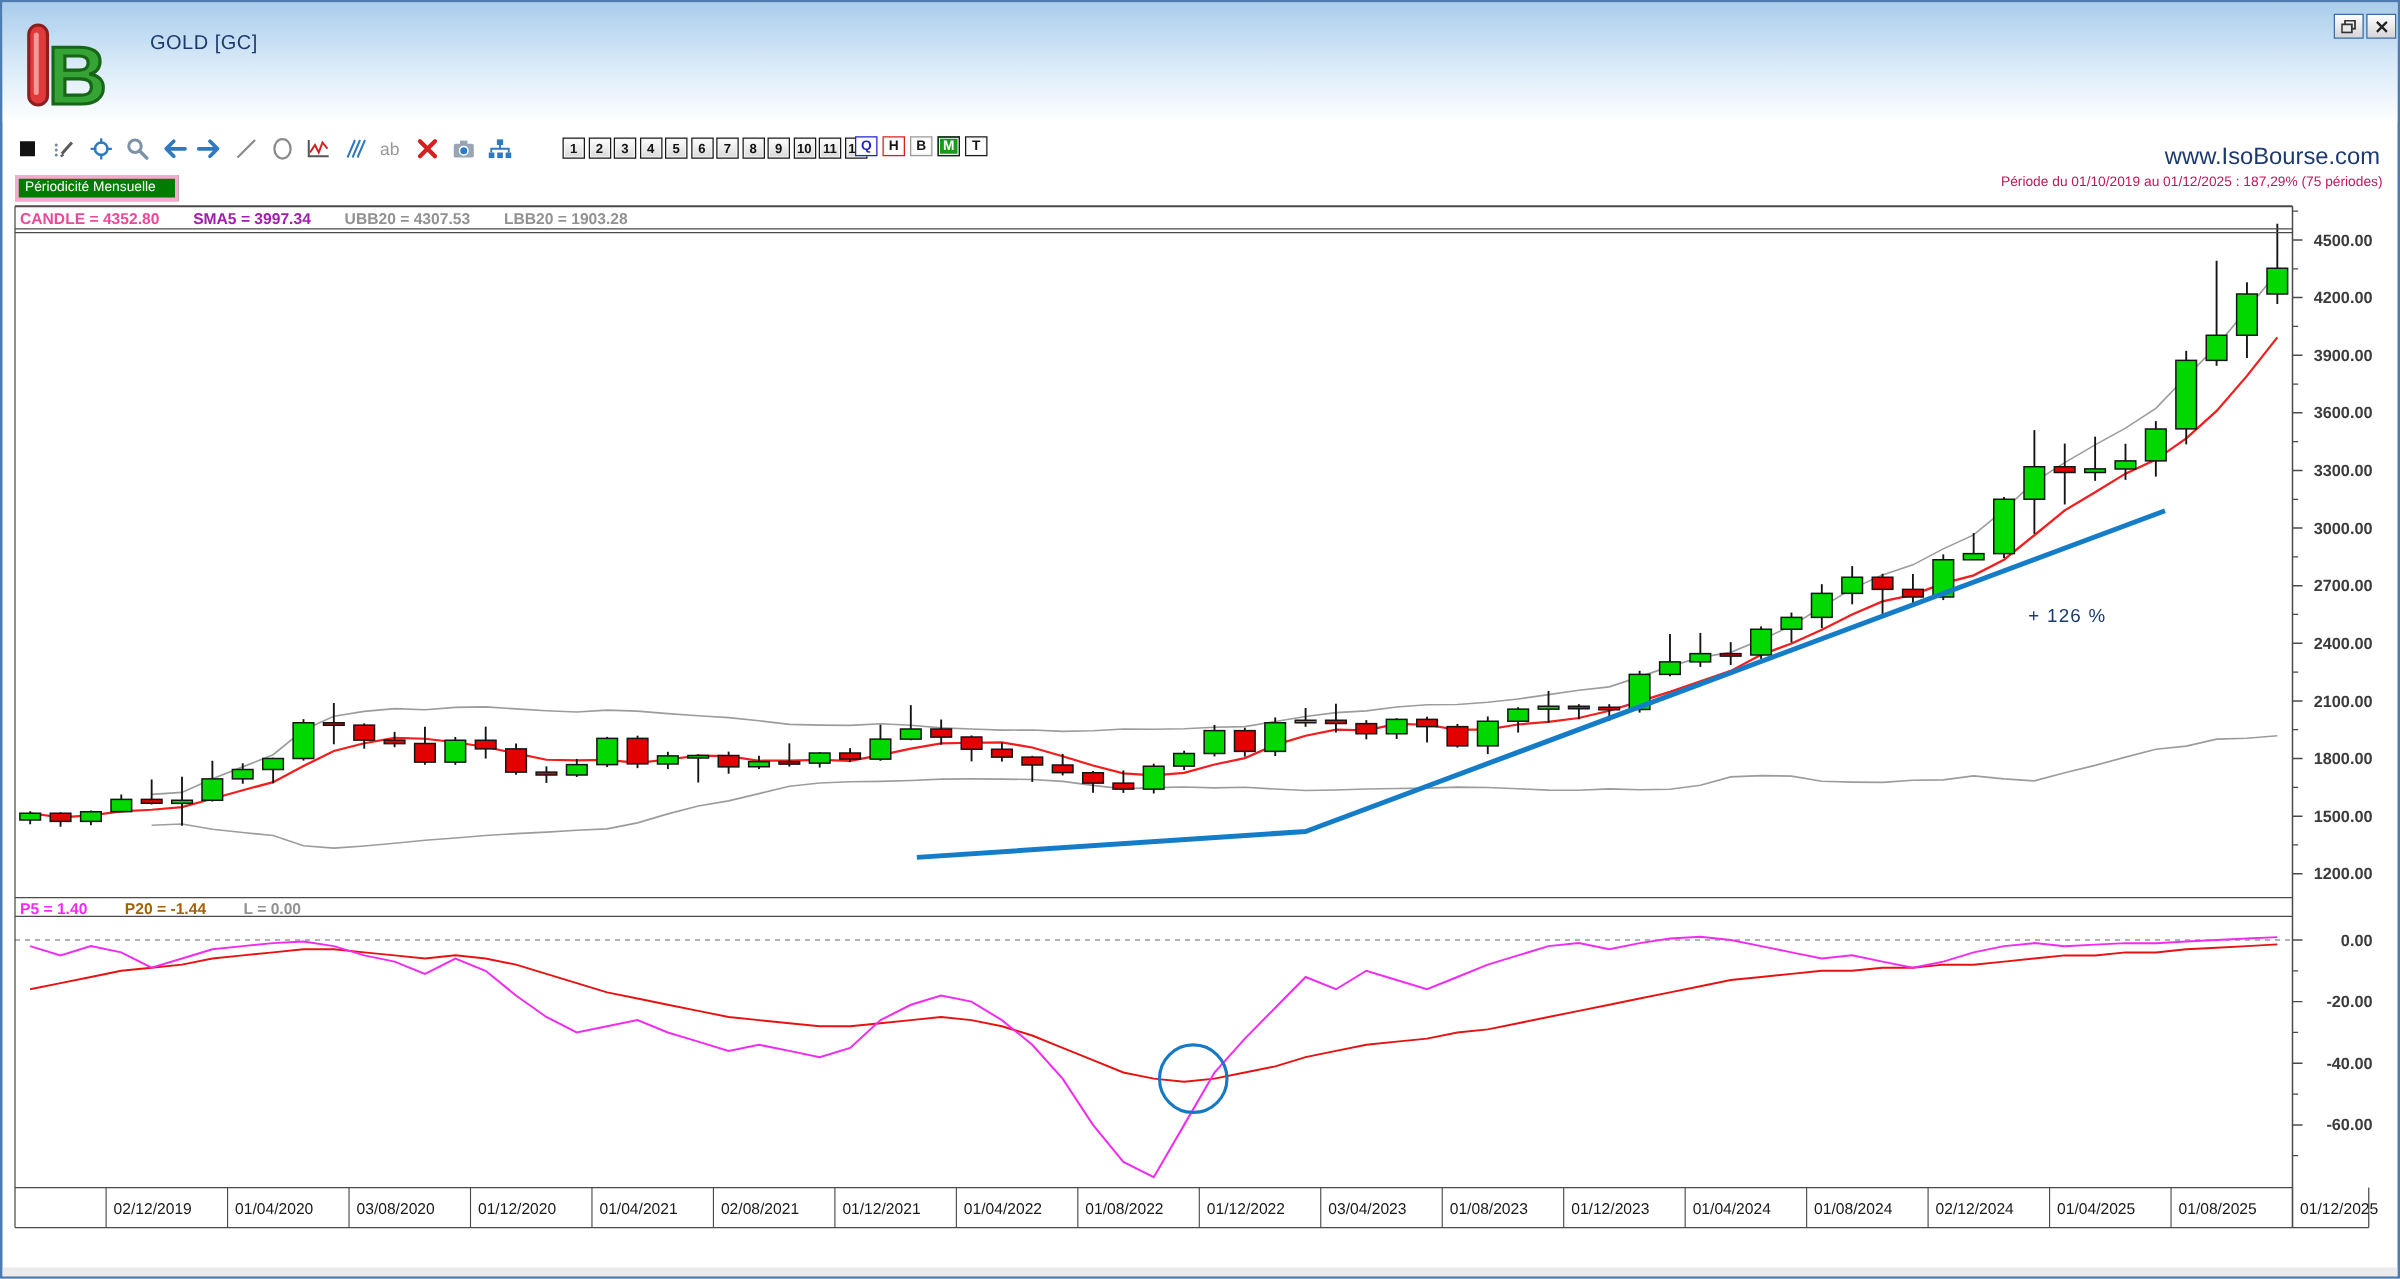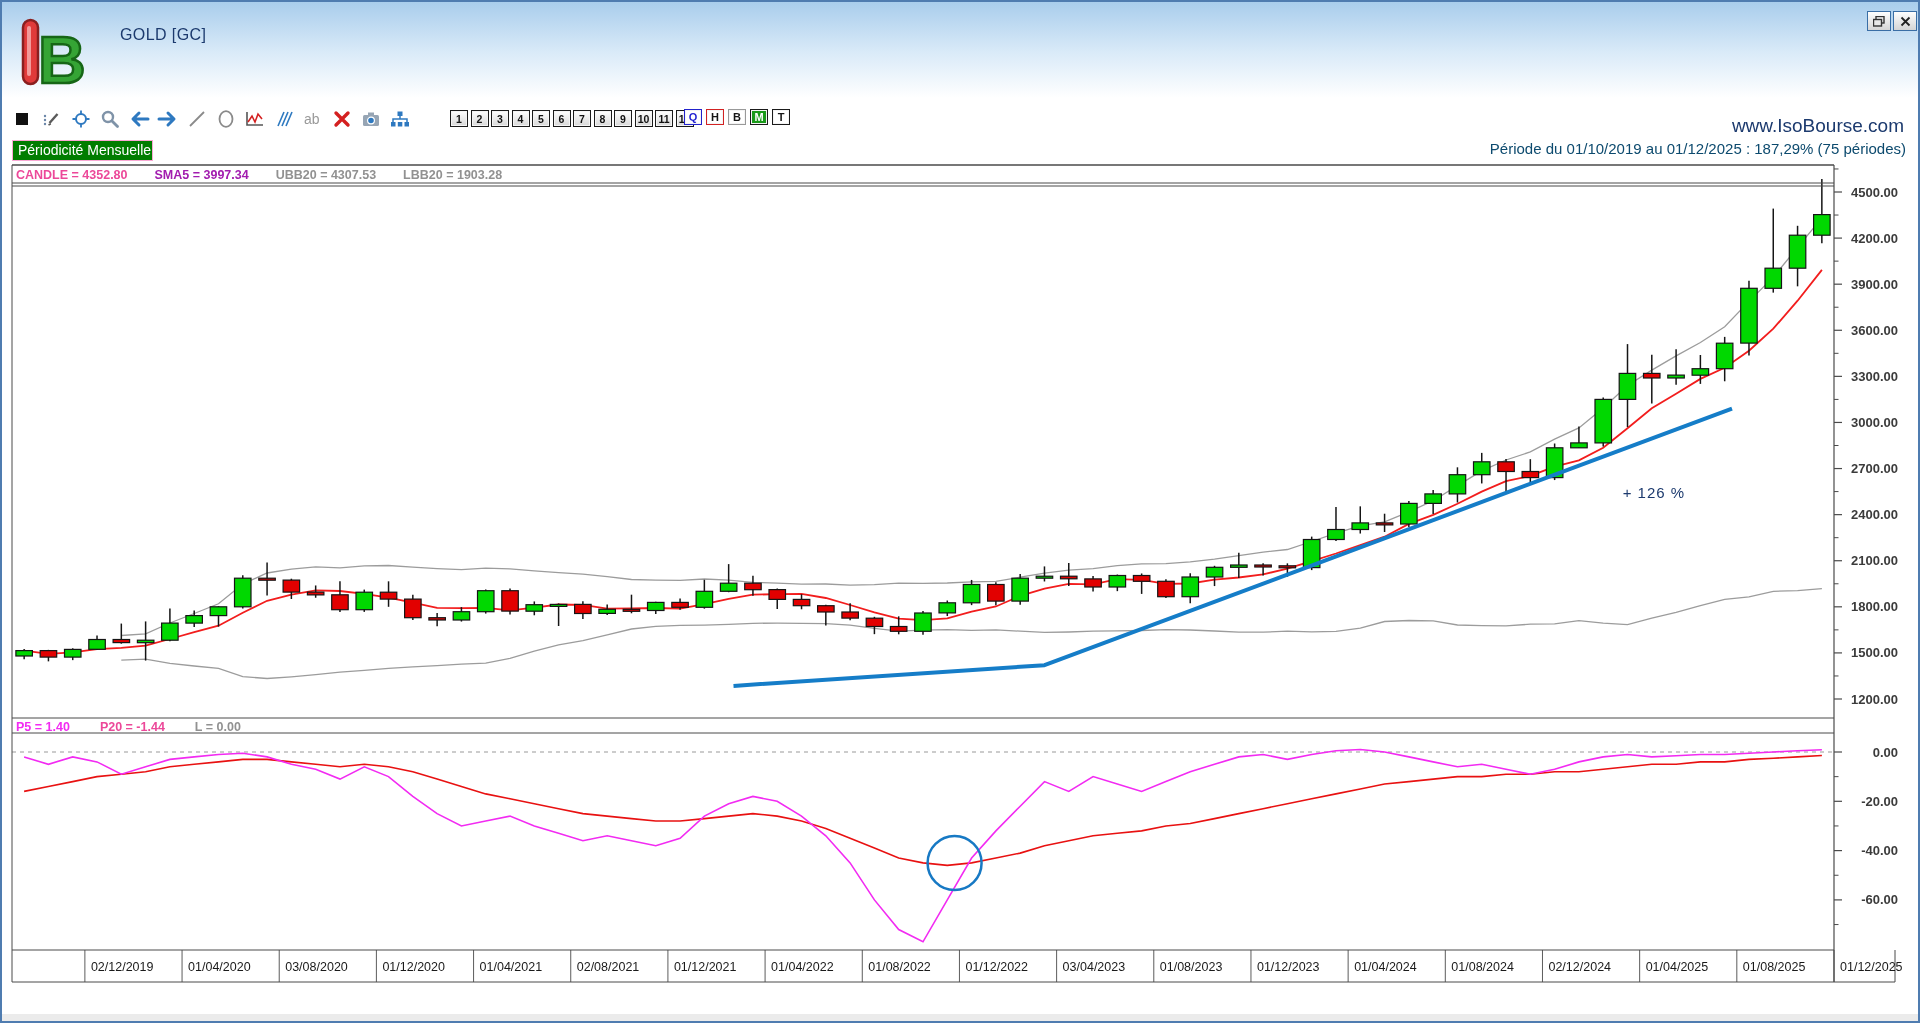--- a/index.html
+++ b/index.html
@@ -14,30 +14,30 @@
   .logo{position:absolute;left:16px;top:12px;}
   .toolbar{position:absolute;left:10px;top:106px;display:flex;gap:7px;align-items:center;}
   .ticon{width:22px;height:21px;display:flex;align-items:flex-end;justify-content:center;}
   .numrow{position:absolute;left:448px;top:108px;display:flex;gap:2.5px;}
   .numbtn{width:16px;height:15px;border:1px solid #1a1a1a;background:linear-gradient(#ffffff,#d8d8d8);
           font-size:10.5px;font-weight:bold;color:#111;display:flex;align-items:center;justify-content:center;
           box-shadow:inset 0 0 0 1px #f4f4f4;}
   .letrow{position:absolute;left:682px;top:107px;display:flex;gap:4px;}
   .letbtn{width:18px;height:16px;display:flex;align-items:center;justify-content:center;
           font-size:11px;font-weight:bold;box-sizing:border-box;box-shadow:inset 0 0 0 1px #f4f4f4;}
-  .periodicity{position:absolute;left:10px;top:138px;background:#007d00;border:1px solid #f9a8d4;
-          color:#fff;font-size:14px;padding:1px 1px 2px 5px;}
+  .periodicity{position:absolute;left:10px;top:138px;background:#007d00;border:3px solid #f9a8d4;
+          color:#fff;font-size:11px;padding:1px 15px 2px 5px;}
   .url{position:absolute;right:14px;top:113px;font-size:19px;color:#1c3a6e;}
-  .periode{position:absolute;right:12px;top:138px;font-size:15px;color:#0c4a6e;}
+  .periode{position:absolute;right:12px;top:138px;font-size:11px;color:#be185d;}
   .legend{position:absolute;left:14px;top:165.5px;font-size:12.5px;font-weight:bold;white-space:nowrap;}
   .legend span{margin-right:27px;}
   .osclegend{position:absolute;left:14px;top:718px;font-size:12.5px;font-weight:bold;white-space:nowrap;}
   .osclegend span{margin-right:30px;}
   .c-candle{color:#ec4899;} .c-sma{color:#a21caf;} .c-gray{color:#919191;}
-  .c-p5{color:#f22bf2;} .c-p20{color:#ec4899;}
+  .c-p5{color:#f22bf2;} .c-p20{color:#a16207;}
   .statusbar{position:absolute;left:0;top:984px;width:100%;height:28px;
           background:linear-gradient(#f6fbff,#cfe7f9 45%,#a6d2f2);border-top:1px solid #e6eef5;}
   .statustext{position:absolute;left:14px;top:6px;font-size:13px;color:#17355e;}
   .brand{position:absolute;right:86px;top:4px;font-size:15px;font-weight:bold;color:#7488a9;}
   .bottomstrip{position:absolute;left:0;top:1012px;width:100%;height:11px;background:#ebebeb;}
   svg text{font-family:"Liberation Sans",sans-serif;}
 </style>
 </head>
 <body>
 

